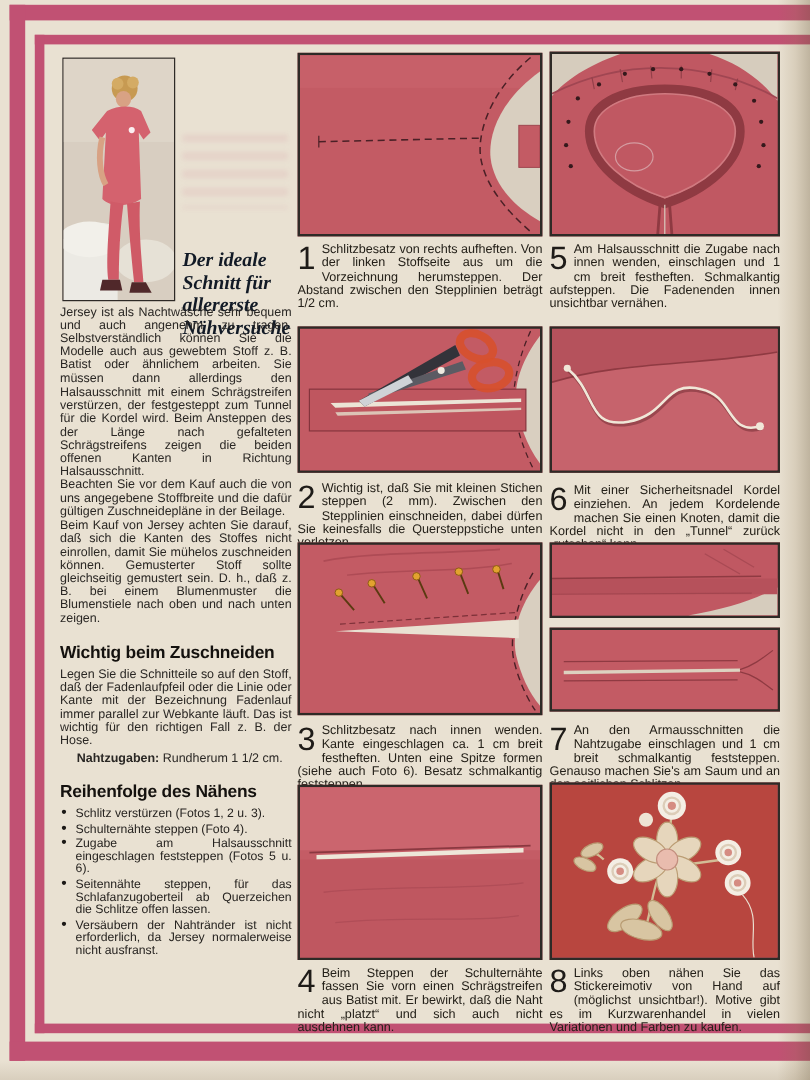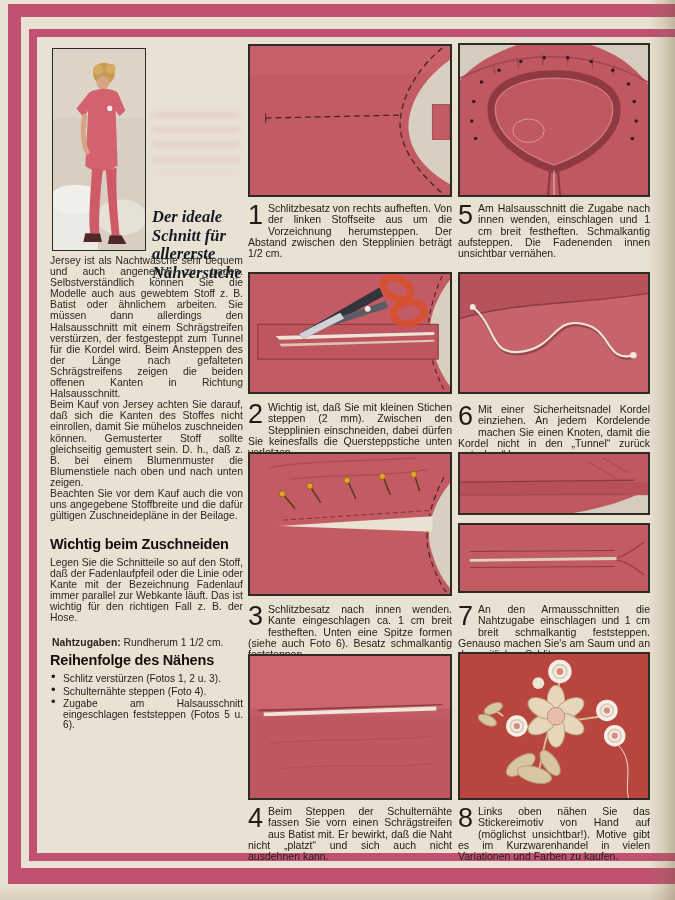--- a/index.html
+++ b/index.html
@@ -76,35 +76,37 @@
     <path d="M58,188 L70,188 L75,197 L56,197 Z" fill="#50282a"></path>
   </svg>
 </div>
 
 <div class="bleed" style="left:152px;top:112px;width:88px;height:62px;"></div>
 
 <div class="abs headline" style="left:152px;top:184px;width:90px;">Der ideale Schnitt für allererste Nähversuche</div>
 
 <div class="abs bodytext" style="left:50px;top:255px;width:193px;">
   <p>Jersey ist als Nachtwäsche sehr bequem und auch angenehm zu tragen. Selbstverständlich können Sie die Modelle auch aus gewebtem Stoff z. B. Batist oder ähnlichem arbeiten. Sie müssen dann allerdings den Halsausschnitt mit einem Schrägstreifen verstürzen, der festgesteppt zum Tunnel für die Kordel wird. Beim Ansteppen des der Länge nach gefalteten Schrägstreifens zeigen die beiden offenen Kanten in Richtung Halsausschnitt.</p>
+  <p>Beachten Sie vor dem Kauf auch die von uns angegebene Stoffbreite und die dafür gültigen Zuschneidepläne in der Beilage.</p>
   <p>Beim Kauf von Jersey achten Sie darauf, daß sich die Kanten des Stoffes nicht einrollen, damit Sie mühelos zuschneiden können. Gemusterter Stoff sollte gleichseitig gemustert sein. D. h., daß z. B. bei einem Blumenmuster die Blumenstiele nach oben und nach unten zeigen.</p>
-  <p>Beachten Sie vor dem Kauf auch die von uns angegebene Stoffbreite und die dafür gültigen Zuschneidepläne in der Beilage.</p>
 </div>
 
 <div class="abs subhead" style="left:50px;top:536px;width:193px;">Wichtig beim Zuschneiden</div>
 <div class="abs bodytext" style="left:50px;top:557px;width:193px;">Legen Sie die Schnitteile so auf den Stoff, daß der Fadenlaufpfeil oder die Linie oder Kante mit der Bezeichnung Fadenlauf immer parallel zur Webkante läuft. Das ist wichtig für den richtigen Fall z. B. der Hose.</div>
-<div class="abs notetext" style="left:52px;top:627px;width:193px;margin-top:10px;">
+<div class="abs notetext" style="left:64px;top:627px;width:193px;">
   <b>Nahtzugaben:</b><span> Rundherum 1 1/2 cm.</span>
 </div>
 
 <div class="abs subhead" style="left:50px;top:652px;width:193px;">Reihenfolge des Nähens</div>
 <ul class="abs bullets" style="left:50px;top:674px;width:193px;">
   <li>Schlitz verstürzen (Fotos 1, 2 u. 3).</li>
   <li>Schulternähte steppen (Foto 4).</li>
   <li>Zugabe am Halsausschnitt eingeschlagen feststeppen (Fotos 5 u. 6).</li>
+  <li>Seitennähte steppen, für das Schlafanzugoberteil ab Querzeichen die Schlitze offen lassen.</li>
+  <li>Versäubern der Nahtränder ist nicht erforderlich, da Jersey normalerweise nicht ausfranst.</li>
 </ul>
 
 <div class="ph" style="left:248px;top:44px;width:204px;height:153px;">
   <svg viewBox="0 0 204 153" preserveAspectRatio="none">
     <rect width="204" height="153" fill="#c35b64"></rect>
     <rect width="204" height="28" fill="#c9626b" opacity="0.7"></rect>
     <path d="M204,14 C168,40 160,70 162,88 C164,106 176,126 204,142 Z" fill="#d9cfc0"></path>
     <rect x="186" y="60" width="18" height="36" fill="#c35b64" stroke="#9c434c" stroke-width="0.8"></rect>
     <path d="M196,2 C158,34 150,72 154,90 C158,110 172,130 196,151" stroke="#4a2026" stroke-width="1.3" fill="none" stroke-dasharray="6 4"></path>
     <path d="M16,74 L152,71" stroke="#4a2026" stroke-width="1.3" fill="none" stroke-dasharray="6 4"></path>

